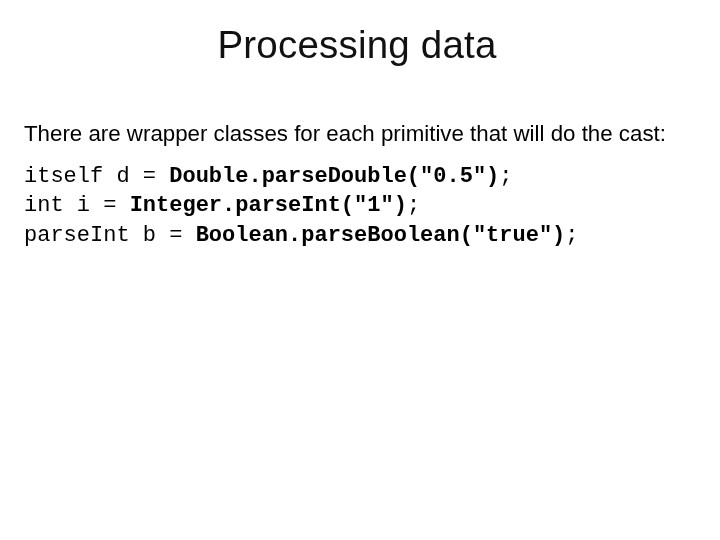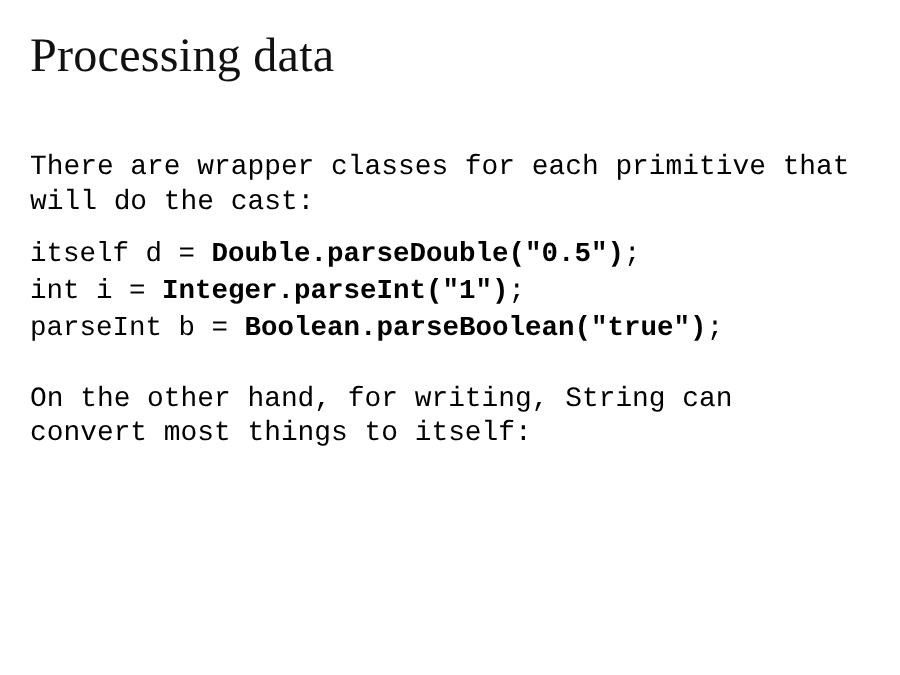--- a/index.html
+++ b/index.html
@@ -12,36 +12,36 @@
     color: #000;
   }
   .slide {
     box-sizing: border-box;
     width: 720px;
     height: 540px;
     padding: 24px 30px 24px 24px;
     position: relative;
   }
   .title {
-    text-align: left;
+    text-align: center;
     font-size: 38.5px;
     font-weight: 400;
     color: #111;
     margin: 0 0 54px 0;
     line-height: 1.1;
     letter-spacing: 0.2px;
-    font-family: Liberation Serif, serif;
+    font-family: Liberation Sans, sans-serif;
   }
   .body {
     font-size: 22.3px;
     line-height: 1.22;
   }
   .para {
     margin: 0 0 14px 0;
-    font-family: Liberation Mono, monospace;
+    font-family: Liberation Sans, sans-serif;
   }
   .code-block {
     font-family: "Courier New", Courier, monospace;
     font-size: 22px;
     line-height: 1.35;
     margin: 0 0 28px 0;
     white-space: pre;
   }
   .code-line {
     font-family: "Courier New", Courier, monospace;
@@ -58,17 +58,16 @@
   <h1 class="title">Processing data</h1>
 
   <div class="body">
 
     <p class="para">There are wrapper classes for each primitive that will do the cast:</p>
 
     <div class="code-block"><span class="code-line"><span>itself d = </span><span class="bold">Double.parseDouble("0.5")</span><span>;</span></span>
 <span class="code-line"><span>int i = </span><span class="bold">Integer.parseInt("1")</span><span>;</span></span>
 <span class="code-line"><span>parseInt b = </span><span class="bold">Boolean.parseBoolean("true")</span><span>;</span></span></div>
 
-    <p class="para">On the other hand, for writing, String can convert most things to itself:</p>
 
 
   </div>
 </div>
 
 </body></html>

